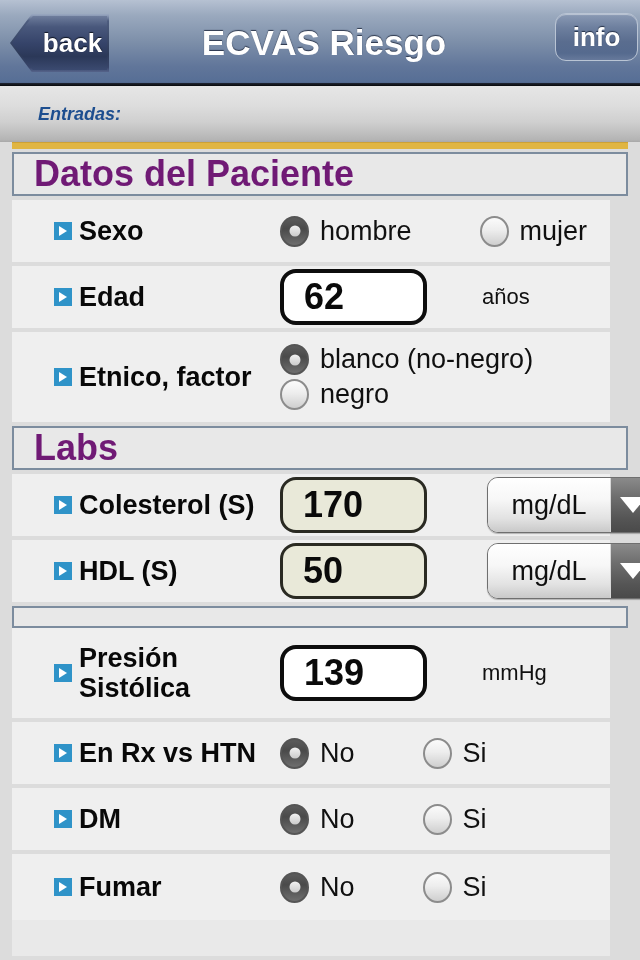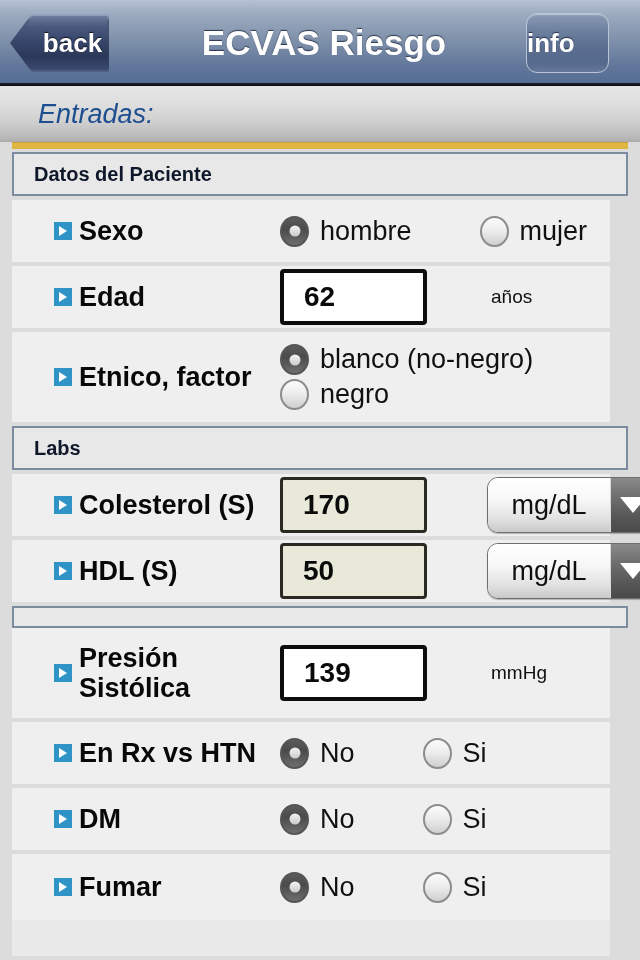--- a/index.html
+++ b/index.html
@@ -81,31 +81,32 @@
     z-index: 2;
     font-size: 26px;
     font-weight: bold;
     color: #ffffff;
     text-shadow: 0 -1px 1px rgba(10,14,24,0.9);
     padding-left: 12px;
   }
 
   .btn-info {
     position: absolute;
-    right: 31px;
+    right: 2px;
     top: 13px;
     width: 83px;
-    height: 60px;
+    height: 48px;
     border-radius: 11px;
     background: linear-gradient(to bottom, #97a6bd 0%, #8696b1 5%,
                 #6d7f9e 30%, #5a6d8f 60%, #556a8e 85%, #66799b 100%);
     border: 1px solid #b9c4d4;
     box-shadow: inset 0 1px 0 rgba(255,255,255,0.35);
     display: flex;
     align-items: center;
+    justify-content: center;
     cursor: pointer;
   }
   .btn-info span {
     font-size: 26px;
     font-weight: bold;
     color: #ffffff;
     text-shadow: 0 -1px 1px rgba(25,35,55,0.85);
   }
 
   
@@ -118,22 +119,22 @@
   
   .banner {
     height: 56px;
     background: linear-gradient(to bottom, #e6e6e6 0%, #dddddd 35%,
                 #cfcfcf 65%, #b4b4b4 96%, #a8a8a8 100%);
     display: flex;
     align-items: center;
     padding-left: 38px;
   }
   .banner-text {
-    font-size: 27px;
-    font-weight: normal;
+    font-size: 18px;
+    font-weight: bold;
     font-style: italic;
     color: #1d4e8f;
   }
   .gold-rule {
     height: 7px;
     background: #e0b542;
     margin: 0 12px 0 12px;
     border-top: 1px solid #cda135;
   }
   .gold-gap {
@@ -145,23 +146,23 @@
   .sec-head {
     margin: 0 12px;
     height: 44px;
     background: #e8e8e8;
     border: 2px solid #7c8c9e;
     display: flex;
     align-items: center;
     padding-left: 20px;
   }
   .sec-head-text {
-    font-size: 20px;
-    font-weight: bold;
-    color: #0f172a;
+    font-size: 36px;
+    font-weight: bold;
+    color: #701a75;
   }
   .sec-head.empty {
     height: 22px;
     padding: 0;
   }
 
   .sec-gap { height: 4px; background: #dcdcdc; }
 
   
   .row {
@@ -255,41 +256,41 @@
   .radio-label {
     font-size: 27px;
     color: #101010;
     white-space: nowrap;
   }
 
   
   .field {
     width: 147px;
     height: 56px;
-    border-radius: 4px;
+    border-radius: 16px;
     display: flex;
     align-items: center;
     padding-left: 20px;
-    font-size: 28px;
+    font-size: 36px;
     font-weight: bold;
     color: #0a0a0a;
     cursor: text;
   }
   .field.white {
     background: #ffffff;
     border: 4px solid #0d0d0d;
   }
   .field.cream {
     background: #e9e9d9;
     border: 3px solid #2a2a22;
   }
   .unit {
-    font-size: 19px;
+    font-size: 22px;
     color: #101010;
-    margin-left: 18px;
+    margin-left: 9px;
     white-space: nowrap;
   }
 
   
   .dropdown {
     margin-left: 14px;
     width: 169px;
     height: 56px;
     border-radius: 11px;
     border: 1px solid #6f6f6f;

